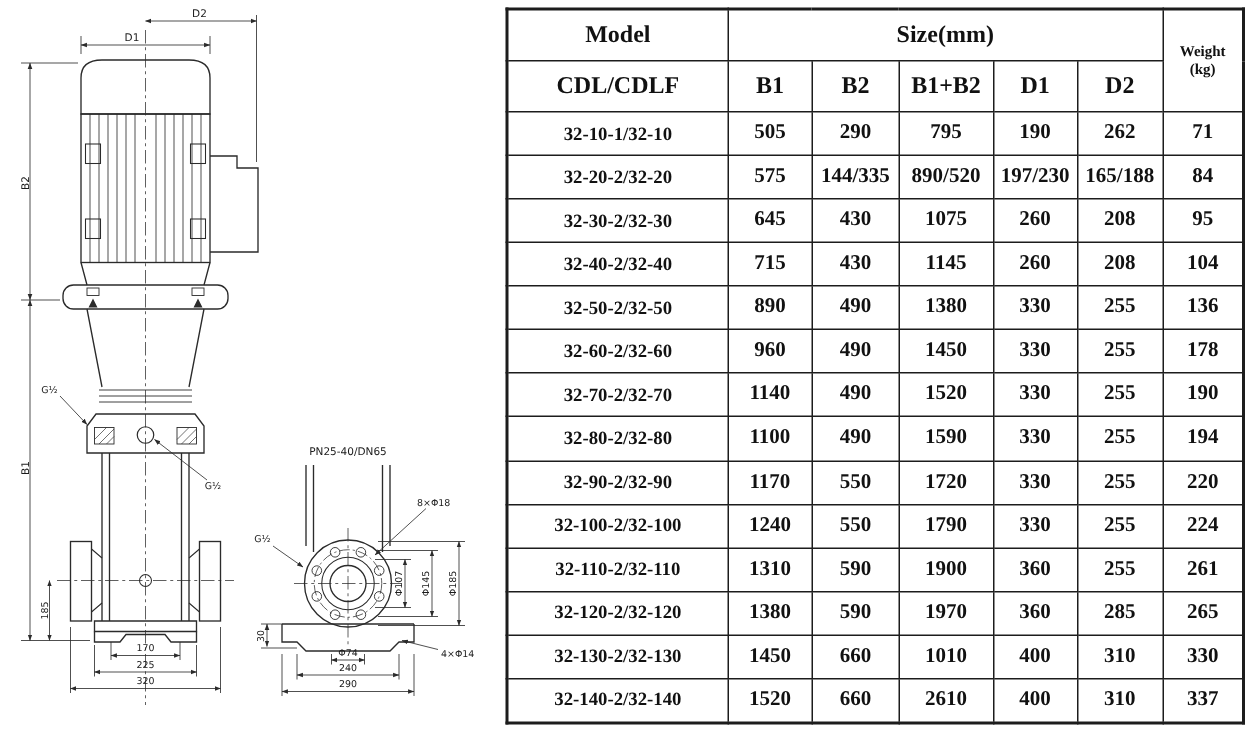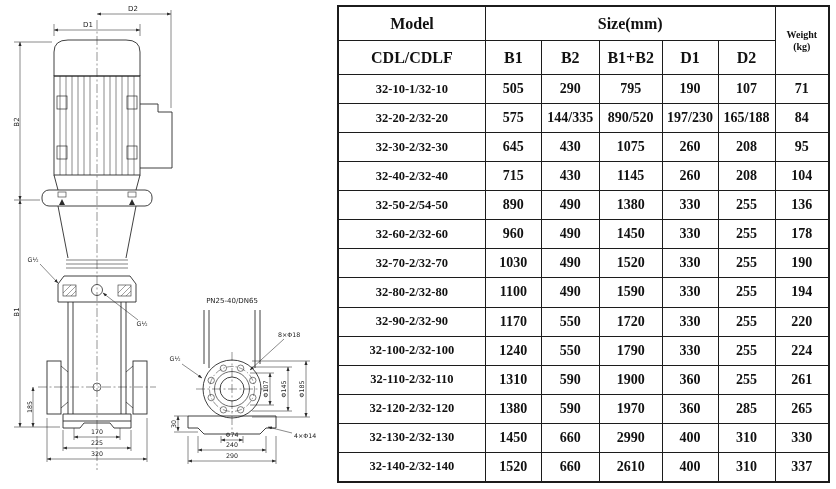--- a/index.html
+++ b/index.html
@@ -216,21 +216,21 @@
           <th>D2</th>
         </tr>
       </thead>
       <tbody>
           <tr>
             <td class="model-col">32-10-1/32-10</td>
             <td>505</td>
             <td>290</td>
             <td>795</td>
             <td>190</td>
-            <td>107</td>
+            <td>262</td>
             <td>71</td>
           </tr>
           <tr>
             <td class="model-col">32-20-2/32-20</td>
             <td>575</td>
             <td>144/335</td>
             <td>890/520</td>
             <td>197/230</td>
             <td>165/188</td>
             <td>84</td>
@@ -247,40 +247,40 @@
           <tr>
             <td class="model-col">32-40-2/32-40</td>
             <td>715</td>
             <td>430</td>
             <td>1145</td>
             <td>260</td>
             <td>208</td>
             <td>104</td>
           </tr>
           <tr>
-            <td class="model-col">32-50-2/54-50</td>
+            <td class="model-col">32-50-2/32-50</td>
             <td>890</td>
             <td>490</td>
             <td>1380</td>
             <td>330</td>
             <td>255</td>
             <td>136</td>
           </tr>
           <tr>
             <td class="model-col">32-60-2/32-60</td>
             <td>960</td>
             <td>490</td>
             <td>1450</td>
             <td>330</td>
             <td>255</td>
             <td>178</td>
           </tr>
           <tr>
             <td class="model-col">32-70-2/32-70</td>
-            <td>1030</td>
+            <td>1140</td>
             <td>490</td>
             <td>1520</td>
             <td>330</td>
             <td>255</td>
             <td>190</td>
           </tr>
           <tr>
             <td class="model-col">32-80-2/32-80</td>
             <td>1100</td>
             <td>490</td>
@@ -322,21 +322,21 @@
             <td>590</td>
             <td>1970</td>
             <td>360</td>
             <td>285</td>
             <td>265</td>
           </tr>
           <tr>
             <td class="model-col">32-130-2/32-130</td>
             <td>1450</td>
             <td>660</td>
-            <td>2990</td>
+            <td>1010</td>
             <td>400</td>
             <td>310</td>
             <td>330</td>
           </tr>
           <tr>
             <td class="model-col">32-140-2/32-140</td>
             <td>1520</td>
             <td>660</td>
             <td>2610</td>
             <td>400</td>

